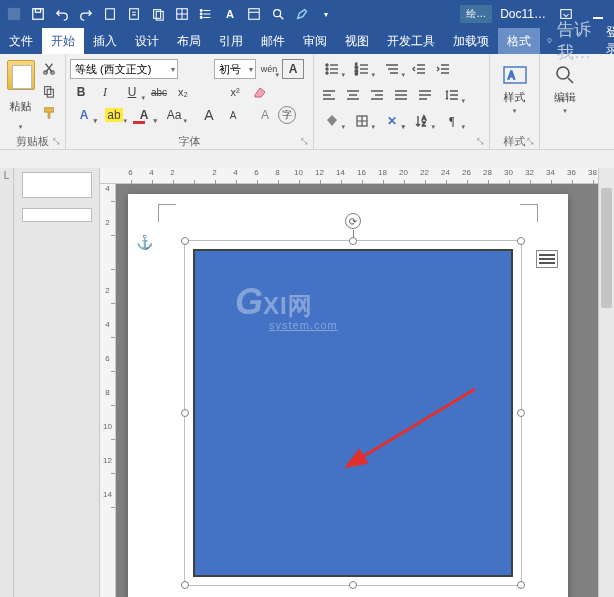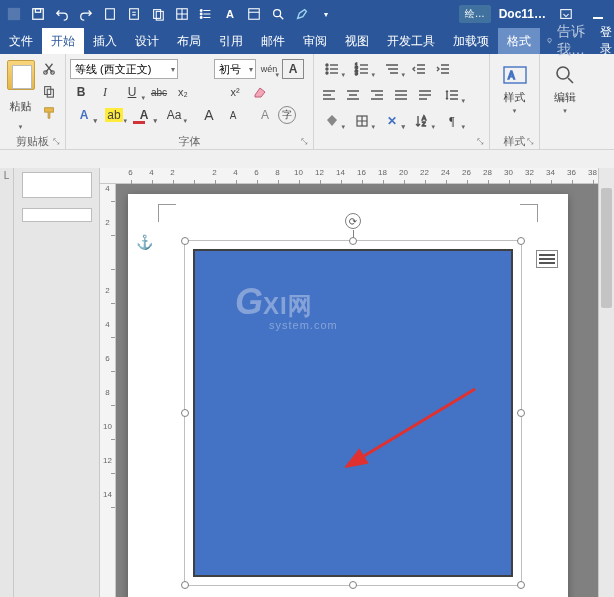--- a/index.html
+++ b/index.html
@@ -13,21 +13,21 @@
   .title-center { flex: 1; display: flex; justify-content: flex-end; align-items: center; gap: 8px; padding-right: 4px; }
   .title-badge { background: #41729f; padding: 2px 6px; border-radius: 2px; font-size: 10px; }
   .win-btn { width: 24px; height: 24px; display: flex; align-items: center; justify-content: center; cursor: pointer; }
 
   
   .menubar { height: 26px; background: #2b579a; display: flex; align-items: stretch; color: #fff; font-size: 12px; }
   .menu-tab { padding: 0 9px; display: flex; align-items: center; cursor: pointer; white-space: nowrap; font-family: Liberation Serif, serif; }
   .menu-tab.file { background: #2b579a; }
   .menu-tab.active { background: #fff; color: #2b579a; }
   .menu-tab.context { background: #6a8fc7; }
-  .tell-me { flex: 1; display: flex; align-items: center; padding-left: 6px; color: #b8c7de; font-size: 14px; gap: 4px; justify-content: flex-end; }
+  .tell-me { flex: 1; display: flex; align-items: center; padding-left: 6px; color: #b8c7de; font-size: 17px; gap: 4px; justify-content: flex-end; }
   .login { padding: 0 10px; display: flex; align-items: center; cursor: pointer; }
 
   
   .ribbon { height: 96px; background: #f1f1f1; border-bottom: 1px solid #d4d4d4; display: flex; }
   .rgroup { border-right: 1px solid #d4d4d4; padding: 2px 4px 0 4px; display: flex; flex-direction: column; position: relative; }
   .rgroup-label { font-size: 11px; color: #666; text-align: center; height: 16px; line-height: 16px; position: relative; }
   .rgroup-launcher { position: absolute; right: 2px; bottom: 2px; width: 10px; height: 10px; font-size: 8px; color: #777; cursor: pointer; }
   .rbody { flex: 1; display: flex; align-items: flex-start; }
 
   
@@ -79,21 +79,21 @@
   .corner.tl { top:10px; left:30px; border-right:none; border-bottom:none;}
   .corner.tr { top:10px; right:30px; border-left:none; border-bottom:none;}
   .anchor { position:absolute; top:40px; left:8px; color:#5b8bb8; font-size:14px;}
 
   
   .sel-box { position:absolute; top:46px; left:56px; width:338px; height:346px; border:1px solid #bfbfbf;}
   .shape-rect { position:absolute; top:8px; left:8px; right:8px; bottom:8px; background:#4472c4; border:2px solid #404040;}
   .watermark { position:absolute; top:30px; left:40px; color:rgba(255,255,255,0.35); font-family:Georgia,serif;}
   .watermark .big { font-size:36px; font-style:italic; font-weight:bold;}
   .watermark .mid { font-size:24px; font-weight:bold; letter-spacing:1px;}
-  .watermark .sm { font-size:11px; letter-spacing:1px; display:block; margin-top:-4px; margin-left:34px;}
+  .watermark .sm { font-size:11px; letter-spacing:1px; display:block; margin-top:-4px; margin-left:34px;text-decoration:underline;}
   .handle { position:absolute; width:8px; height:8px; background:#fff; border:1px solid #7f7f7f; border-radius:50%;}
   .h-tl{top:-4px;left:-4px;} .h-tm{top:-4px;left:50%;margin-left:-4px;} .h-tr{top:-4px;right:-4px;}
   .h-ml{top:50%;left:-4px;margin-top:-4px;} .h-mr{top:50%;right:-4px;margin-top:-4px;}
   .h-bl{bottom:-4px;left:-4px;} .h-bm{bottom:-4px;left:50%;margin-left:-4px;} .h-br{bottom:-4px;right:-4px;}
   .rotate-handle { position:absolute; top:-28px; left:50%; margin-left:-8px; width:16px; height:16px; border:1px solid #7f7f7f; border-radius:50%; background:#fff; display:flex; align-items:center; justify-content:center; color:#555; font-size:10px;}
   .rotate-handle::after{content:"";position:absolute;top:16px;left:50%;width:1px;height:10px;background:#7f7f7f;}
 
   .arrow { position:absolute; top:130px; left:150px; pointer-events:none;}
 
   .layout-badge { position:absolute; top:56px; right:10px; width:22px; height:18px; border:1px solid #888; background:#fff; display:flex; flex-direction:column; justify-content:space-around; padding:2px; cursor:pointer;}
@@ -174,21 +174,21 @@
       </div>
     <div class="qat-btn">
         <svg viewBox="0 0 16 16" fill="none" stroke="#9fd4f0" stroke-width="1.6">
           <path d="M3 13l2-6 6-4 2 2-4 6-6 2z"></path>
         </svg>
       </div>
     <div class="qat-btn" style="font-size:8px;">▾</div>
   </div>
   <div class="title-center">
     <span class="title-badge">绘…</span>
-    <span style="font-size:12px;font-weight:bold;">Doc11…</span>
+    <span style="font-size:12px;">Doc11…</span>
     <div class="win-btn">
         <svg width="14" height="14" viewBox="0 0 16 16" fill="none" stroke="#fff" stroke-width="1.2">
           <rect x="2" y="3" width="12" height="10"></rect>
           <path d="M5 8l3 3 3-3"></path>
         </svg>
       </div>
     <div class="win-btn">
         <svg width="12" height="12" viewBox="0 0 12 12">
           <rect x="1" y="9" width="10" height="2" fill="#fff"></rect>
         </svg>

